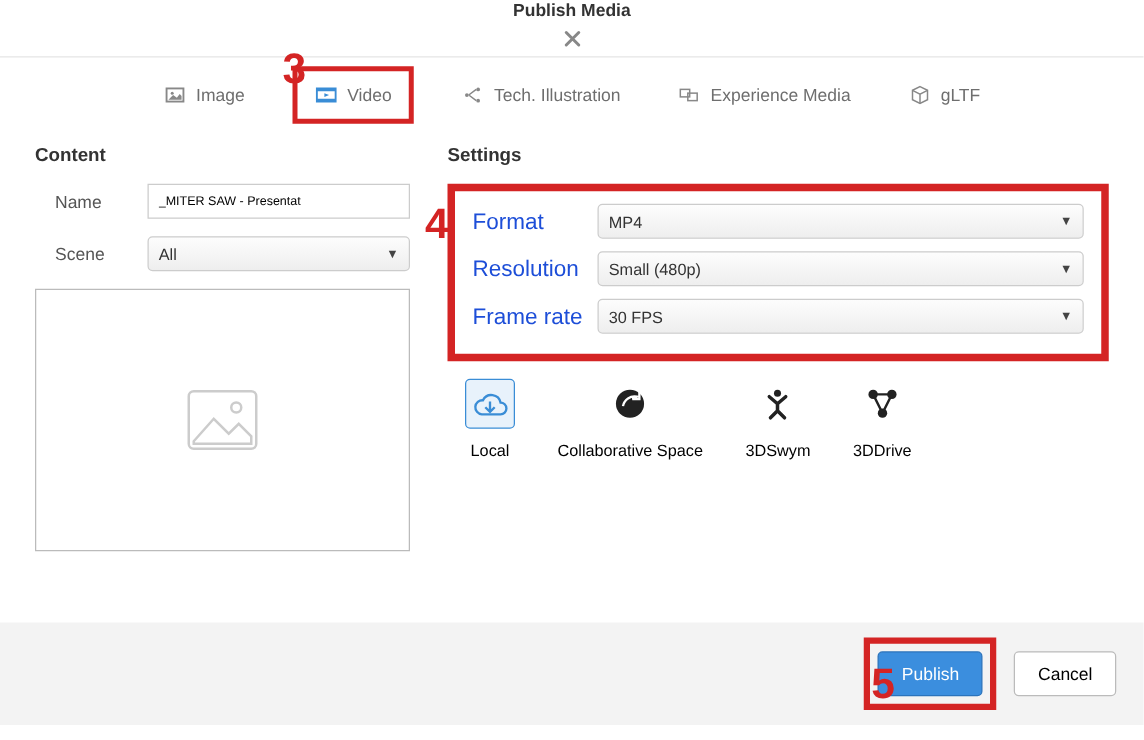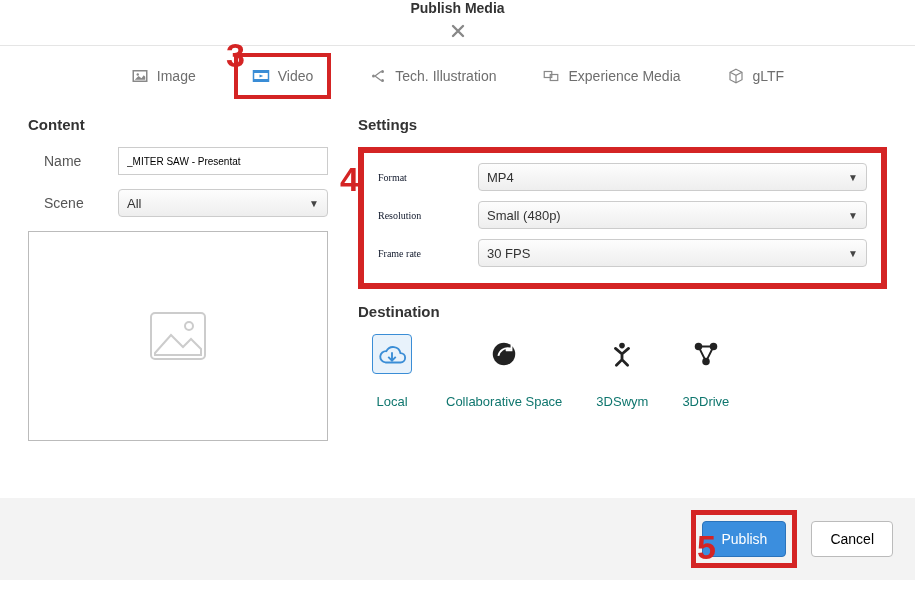--- a/index.html
+++ b/index.html
@@ -122,39 +122,38 @@
     padding: 10px 14px 6px 14px;
     margin-bottom: 14px;
   }
   .settings-row {
     display: flex;
     align-items: center;
     margin-bottom: 10px;
   }
   .settings-label {
     width: 100px;
-    color: #0f172a;
-    font-size: 10px;
-    font-family: Liberation Serif, serif;
+    color: #1d4ed8;
+    font-size: 18px;
   }
   .settings-row .dropdown { flex: 1; }
 
   .dest-row {
     display: flex;
     gap: 34px;
     margin-top: 12px;
     margin-left: 14px;
   }
   .dest-item {
     display: flex;
     flex-direction: column;
     align-items: center;
-    gap: 20px;
+    gap: 10px;
     font-size: 13px;
-    color: #0f766e;
+    color: #000000;
     cursor: pointer;
   }
   .dest-icon {
     width: 40px; height: 40px;
     display: flex; align-items: center; justify-content: center;
   }
   .dest-item.selected .dest-icon {
     border: 1px solid #3a8dd6;
     border-radius: 4px;
     background: #e8f2fb;
@@ -307,21 +306,20 @@
         </div>
         <div class="settings-row">
           <div class="settings-label">Frame rate</div>
           <div class="dropdown">
             <span>30 FPS</span>
             <span class="caret">▼</span>
           </div>
         </div>
       </div>
 
-      <div class="section-head">Destination</div>
 
       <div class="dest-row">
         <div class="dest-item selected">
           <div class="dest-icon">
             <svg viewBox="0 0 32 32" width="30" height="30">
                 <path d="M10 13 A8 8 0 0 1 25 15 A5 5 0 0 1 25 25 H9 A6 6 0 0 1 10 13 Z" fill="none" stroke="#3a8dd6" stroke-width="2"></path>
                 <path d="M16 14 L16 23 M12 19 L16 23 L20 19" fill="none" stroke="#3a8dd6" stroke-width="2"></path>
               </svg>
           </div>
           <span>Local</span>

